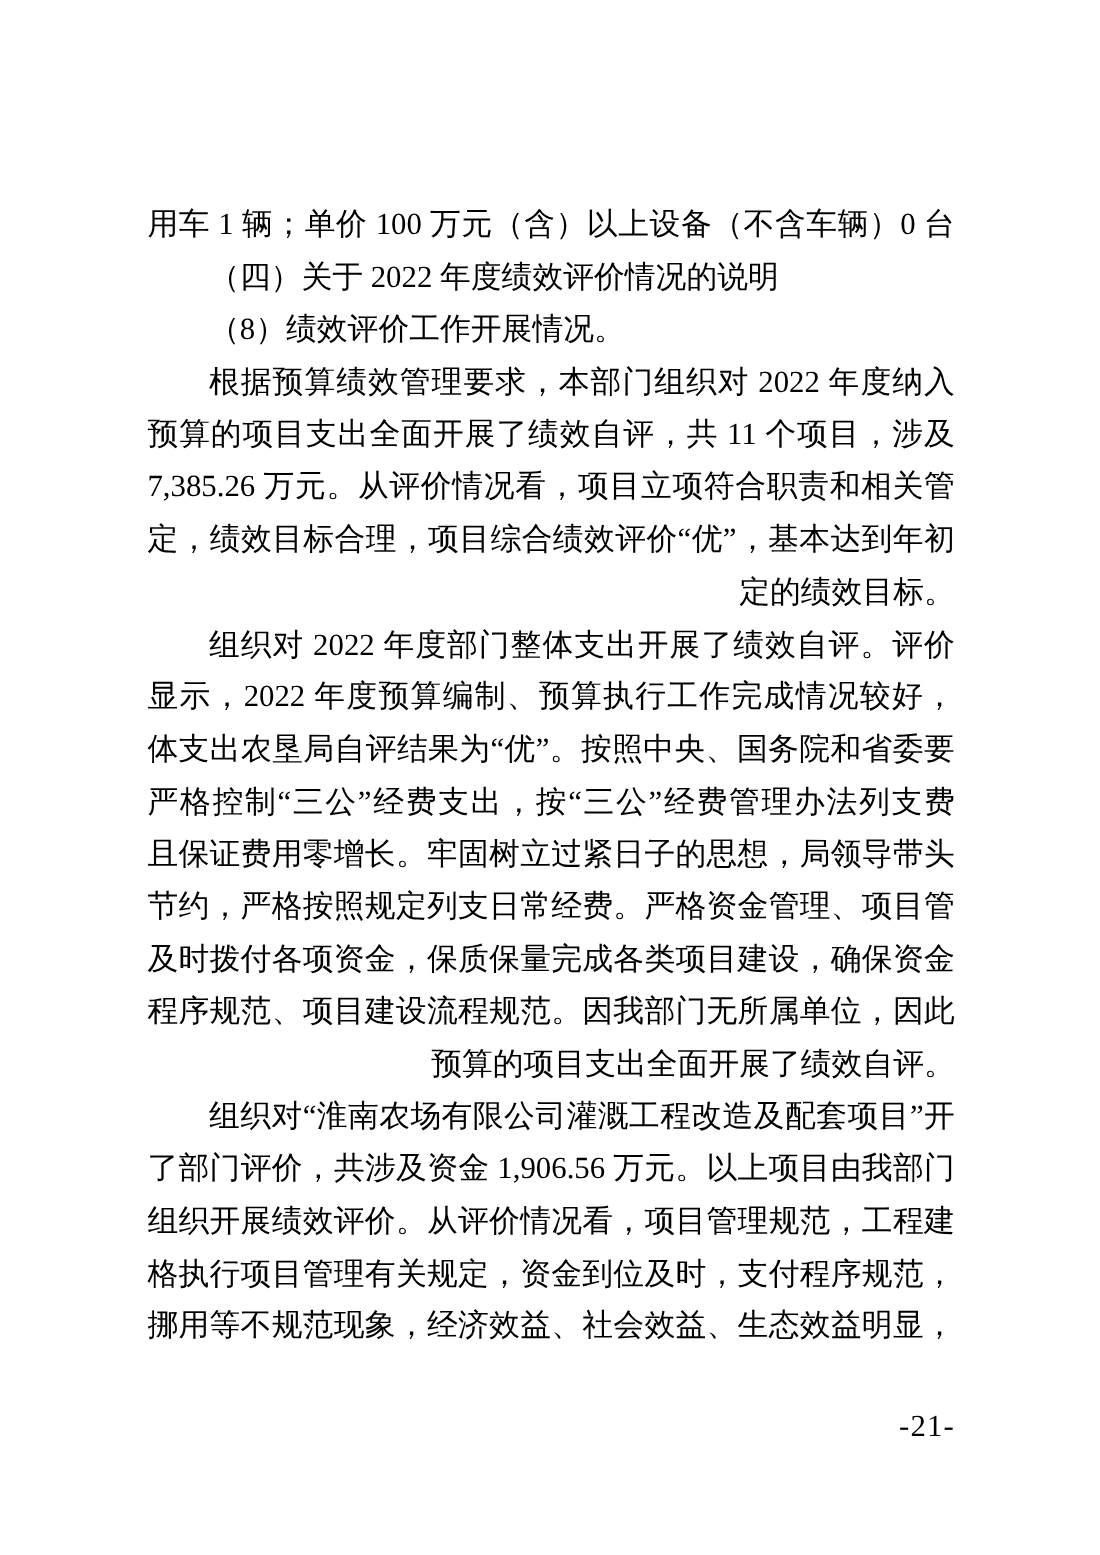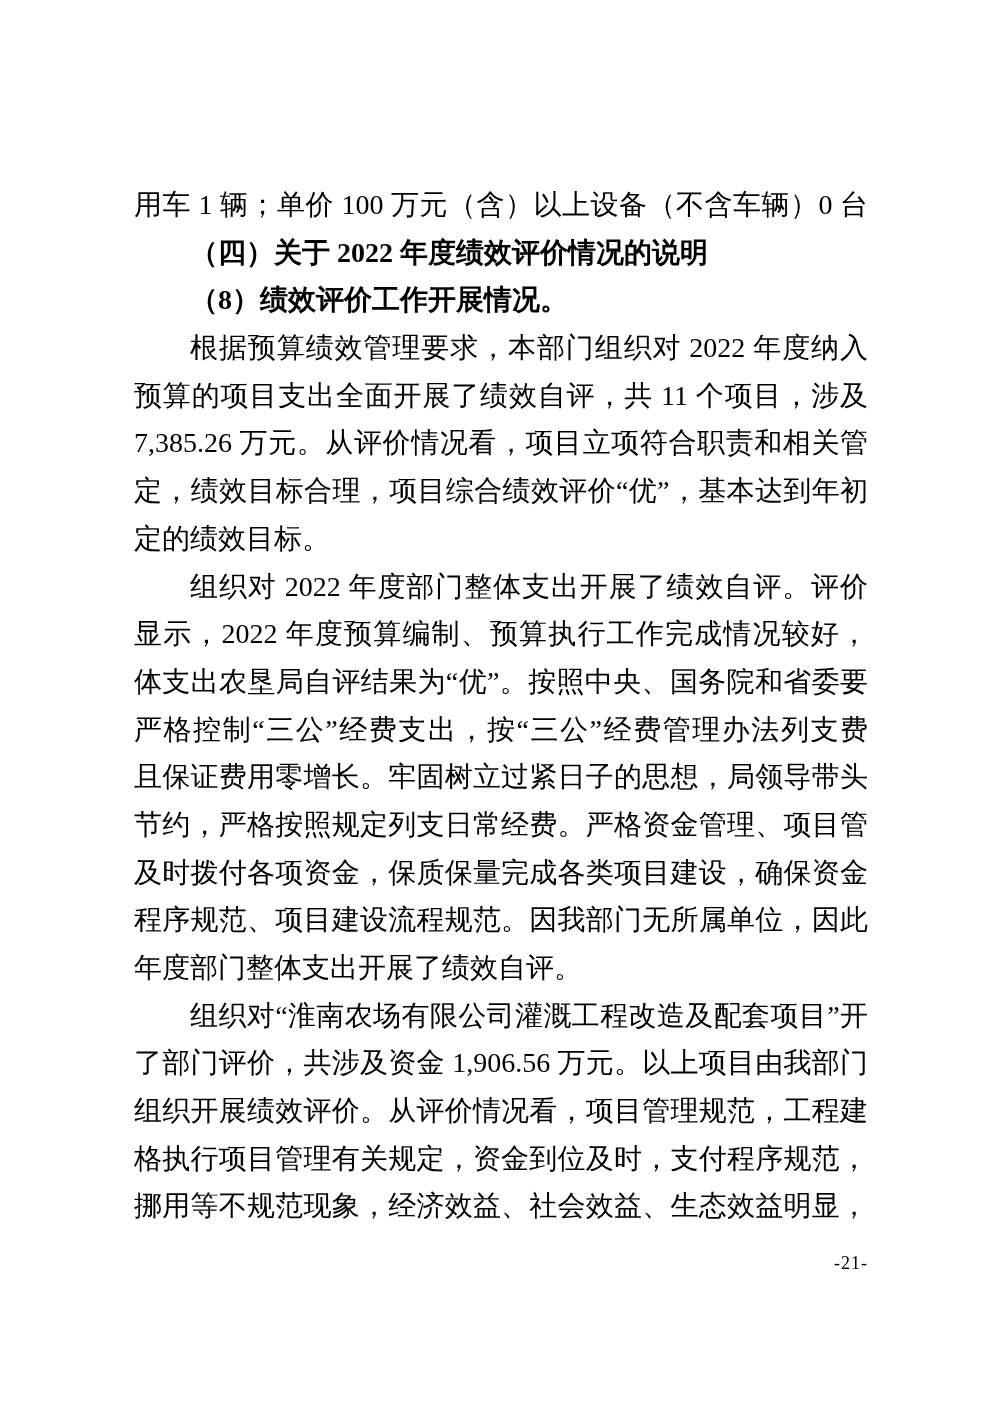--- a/index.html
+++ b/index.html
@@ -21,46 +21,46 @@
     position: absolute;
     left: 134px;
     top: 181px;
     width: 734px;
   }
   .line {
     font-size: 28px;
     line-height: 47.7px;
     height: 47.7px;
     overflow: hidden;
-    text-align: left;
+    text-align: right;
     white-space: normal;
   }
   
   .l-just {
     text-align: justify;
     text-align-last: justify;
     text-justify: inter-character;
   }
   
   .l-indent {
     text-indent: 56px;
   }
   
   .l-head {
-    font-weight: 700;
+    font-weight: 400;
     text-align: left;
     text-align-last: left;
   }
   .pagenum {
     position: absolute;
-    top: 1248px;
+    top: 1282px;
     left: 134px;
     width: 734px;
     text-align: right;
-    font-size: 18px;
+    font-size: 28px;
     line-height: 30px;
     letter-spacing: 1px;
   }
 </style>
 </head>
 <body>
 
 <div class="page">
   <div class="textblock">
     <div class="line l-just">用车 1 辆；单价 100 万元（含）以上设备（不含车辆）0 台（套）。</div>
@@ -72,21 +72,21 @@
     <div class="line l-just">定，绩效目标合理，项目综合绩效评价“优”，基本达到年初设</div>
     <div class="line">定的绩效目标。</div>
     <div class="line l-just l-indent">组织对 2022 年度部门整体支出开展了绩效自评。评价结果</div>
     <div class="line l-just">显示，2022 年度预算编制、预算执行工作完成情况较好，部门整</div>
     <div class="line l-just">体支出农垦局自评结果为“优”。按照中央、国务院和省委要求，</div>
     <div class="line l-just">严格控制“三公”经费支出，按“三公”经费管理办法列支费用，</div>
     <div class="line l-just">且保证费用零增长。牢固树立过紧日子的思想，局领导带头厉行</div>
     <div class="line l-just">节约，严格按照规定列支日常经费。严格资金管理、项目管理，</div>
     <div class="line l-just">及时拨付各项资金，保质保量完成各类项目建设，确保资金支出</div>
     <div class="line l-just">程序规范、项目建设流程规范。因我部门无所属单位，因此未组</div>
-    <div class="line">年度部门整体支出开展了绩效自评。</div>
+    <div class="line">预算的项目支出全面开展了绩效自评。</div>
     <div class="line l-just l-indent">组织对“淮南农场有限公司灌溉工程改造及配套项目”开展</div>
     <div class="line l-just">了部门评价，共涉及资金 1,906.56 万元。以上项目由我部门自行</div>
     <div class="line l-just">组织开展绩效评价。从评价情况看，项目管理规范，工程建设严</div>
     <div class="line l-just">格执行项目管理有关规定，资金到位及时，支付程序规范，没有</div>
     <div class="line l-just">挪用等不规范现象，经济效益、社会效益、生态效益明显，绩效</div>
   </div>
   <div class="pagenum">-21-</div>
 </div>
 
 </body></html>

